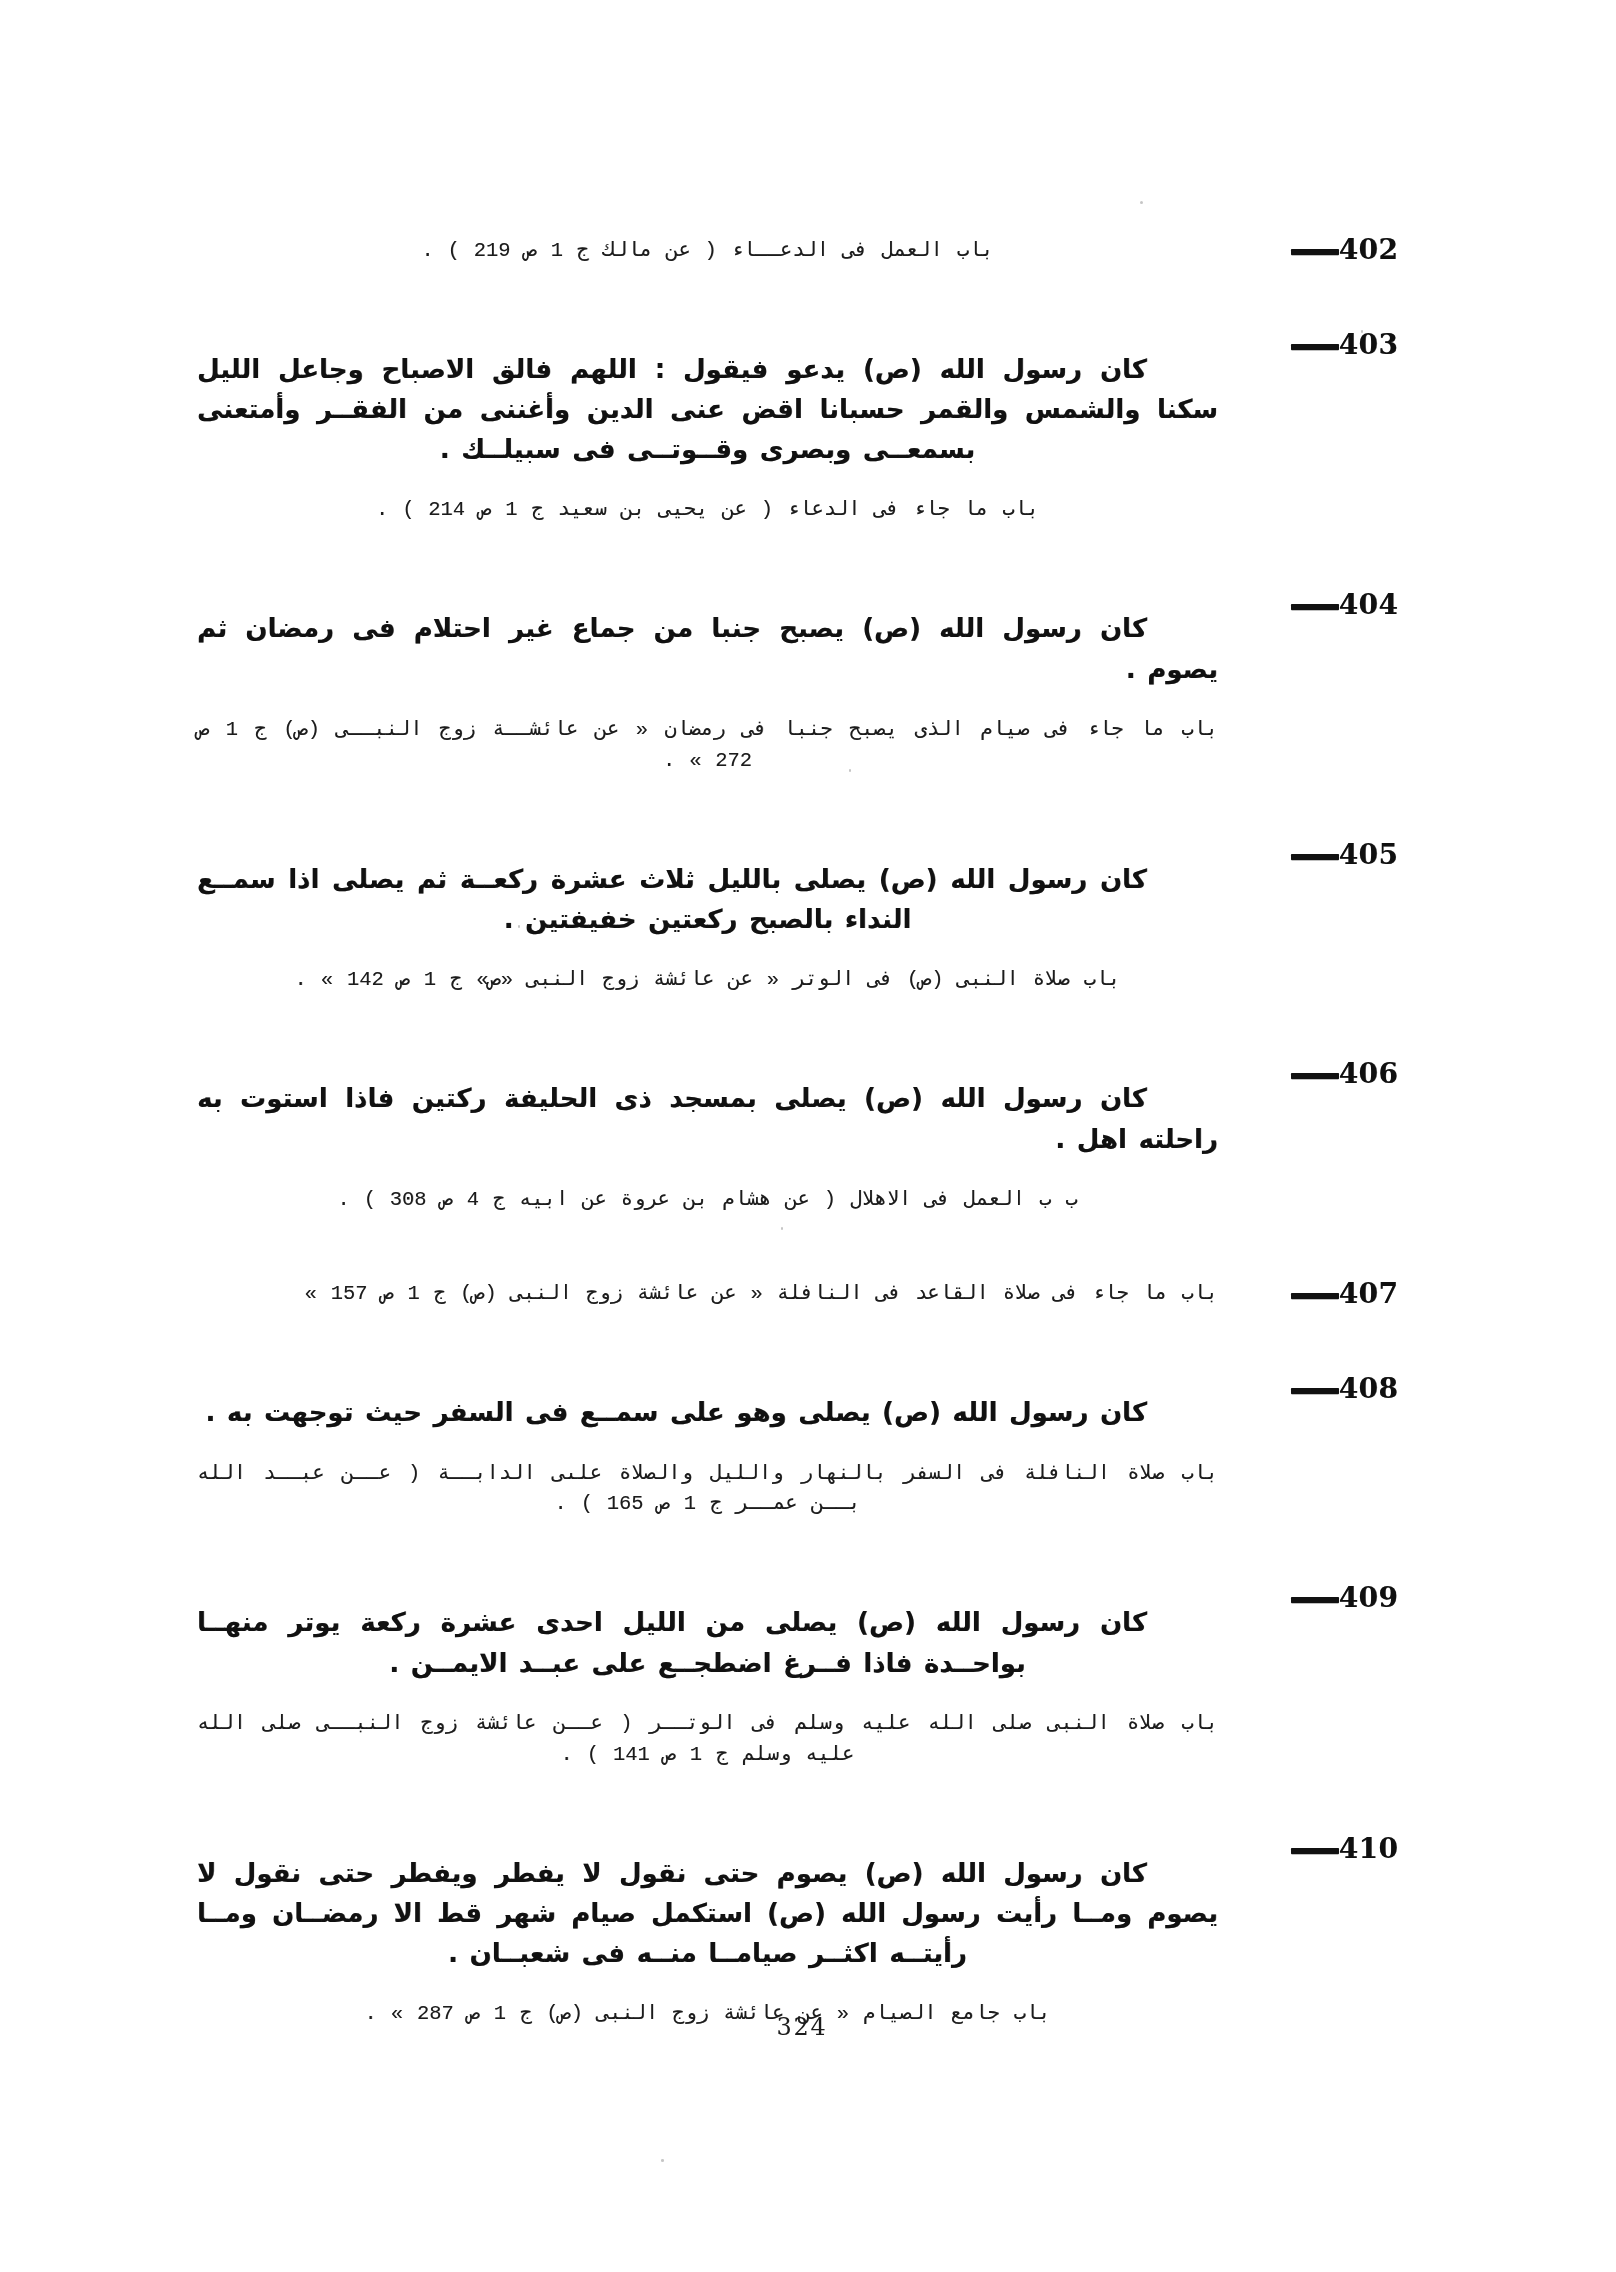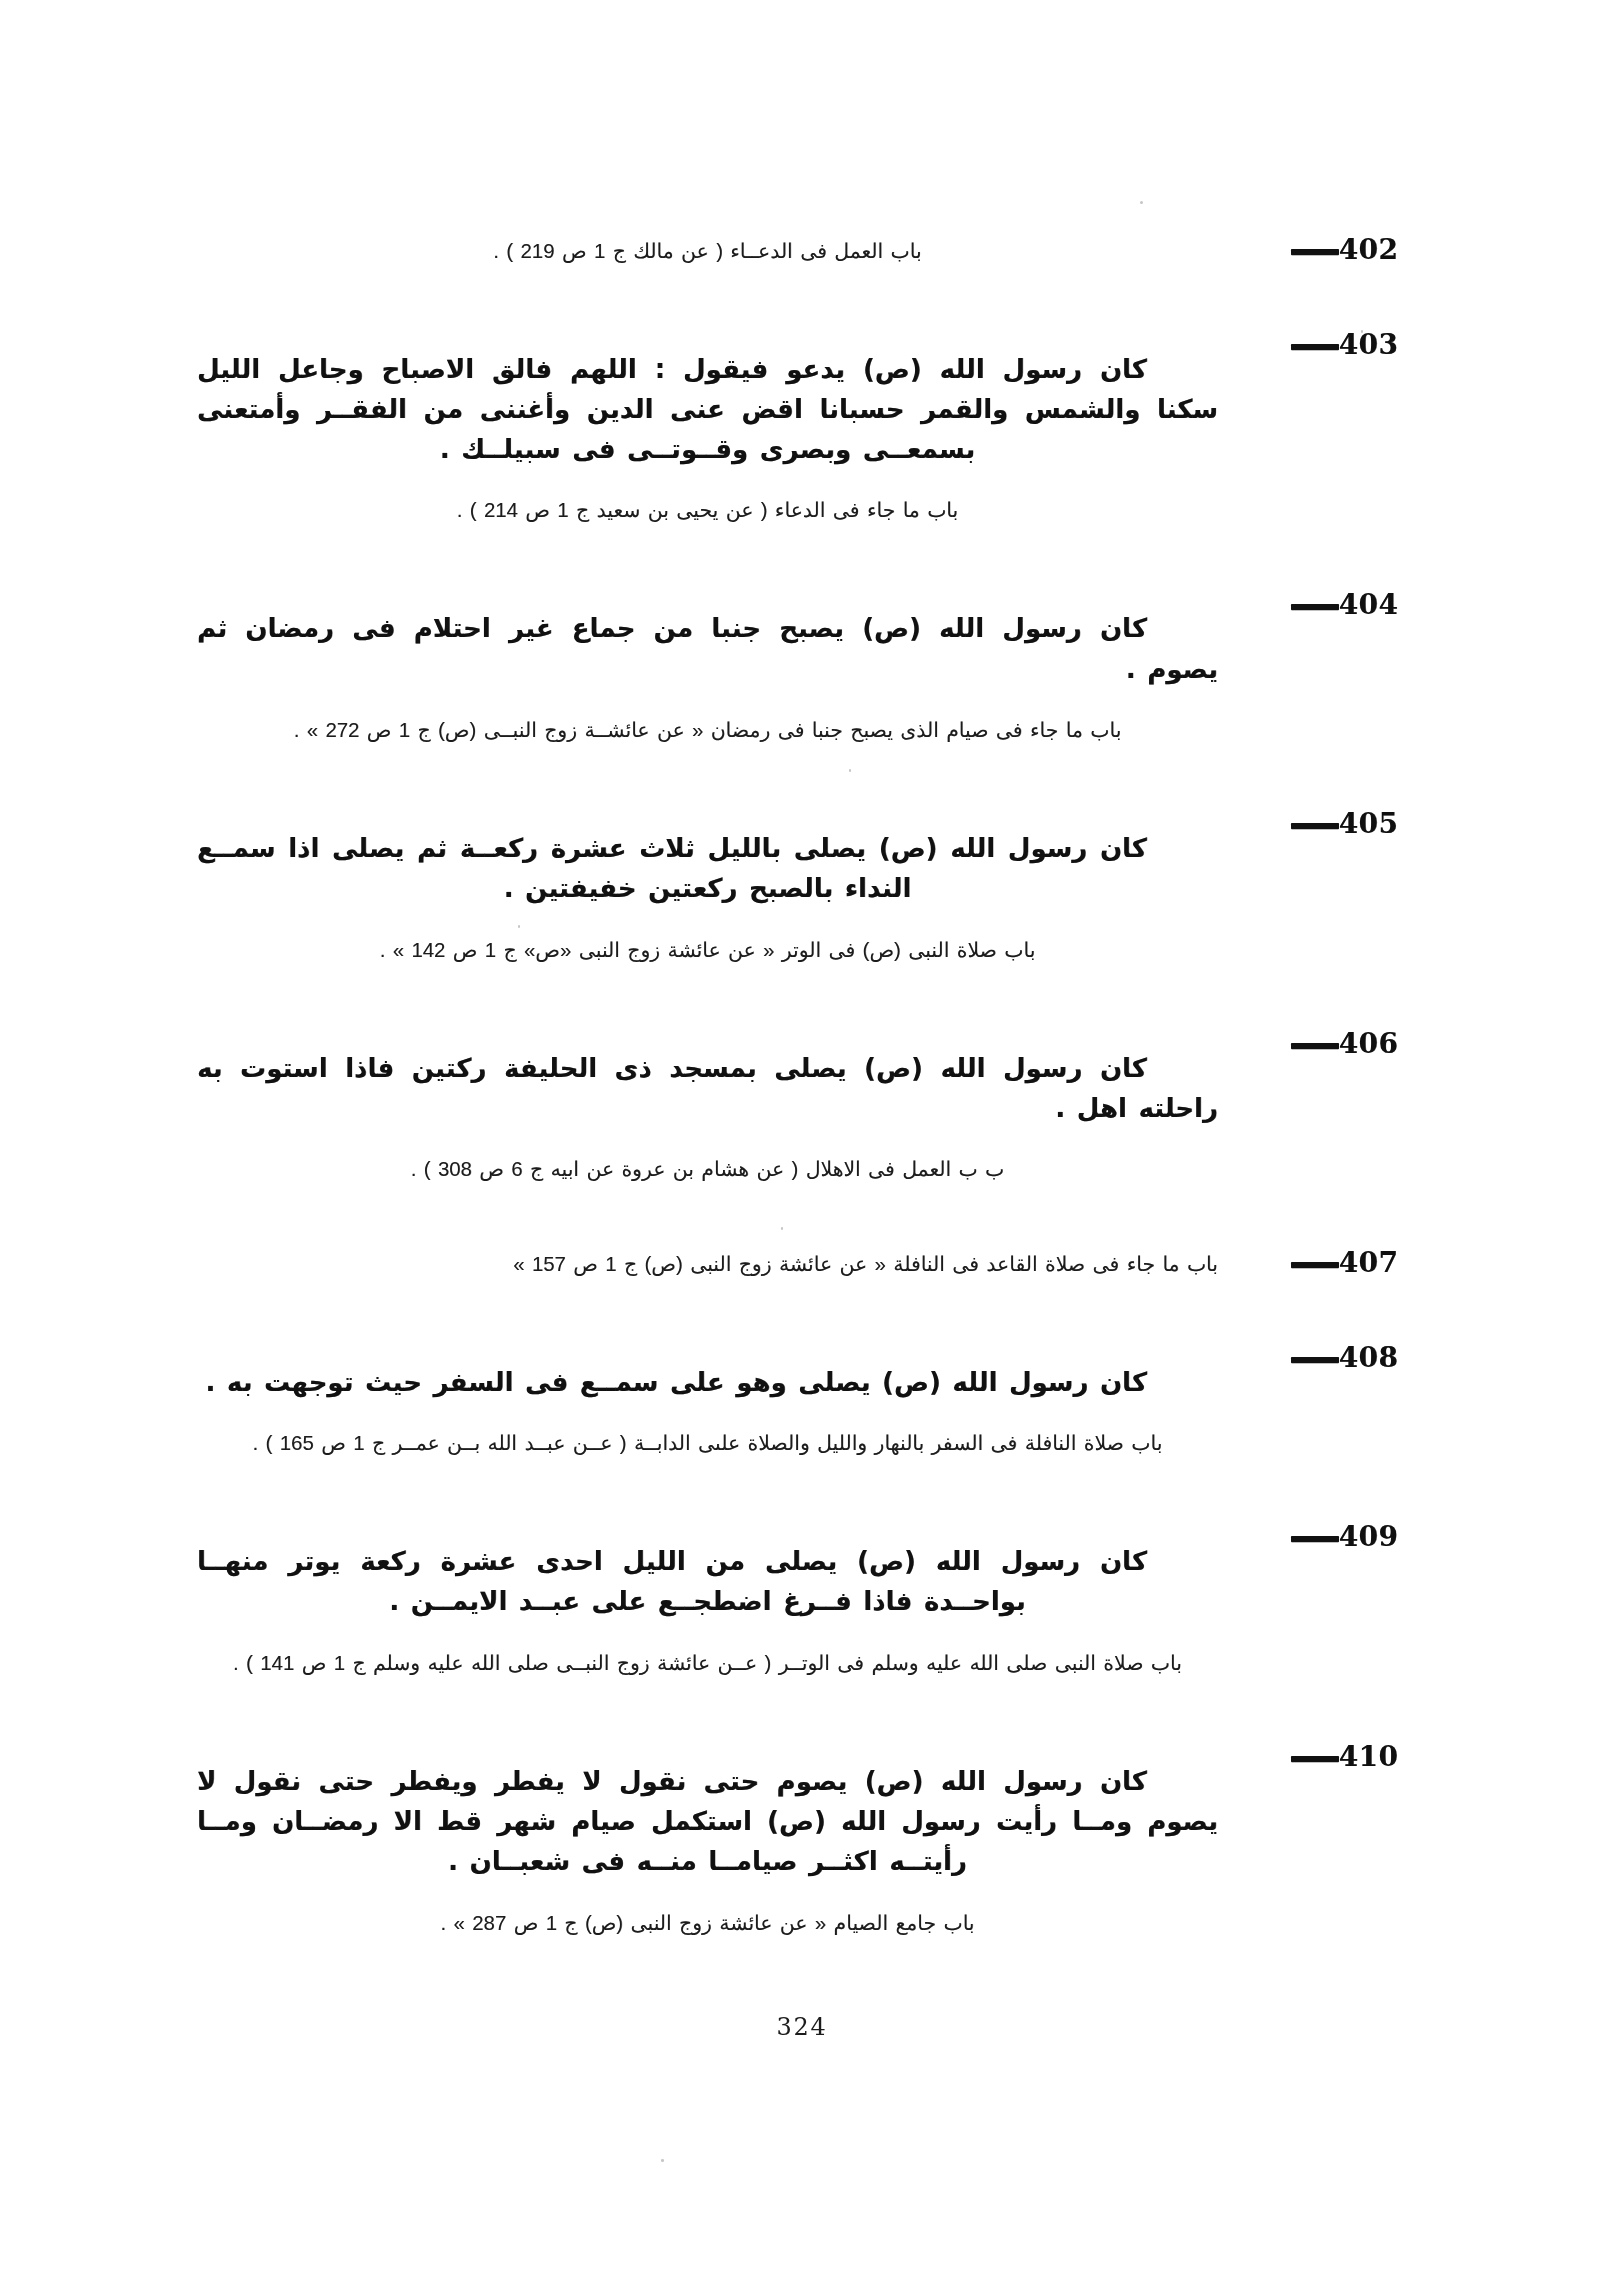--- a/index.html
+++ b/index.html
@@ -88,21 +88,21 @@
     text-shadow: 0.4px 0.3px 0.2px rgba(25,25,25,0.5);
   }
 
   
   .matn > .first-line-indent {
     display: inline-block;
     width: 71px;
   }
 
   .sanad {
-    font-family: Liberation Sans, sans-serif;
+    font-family: Liberation Mono, monospace;
     font-weight: normal;
     font-size: 20.4px;
     line-height: 1.5;
     margin-top: 7.6px;
     text-align: justify;
     text-align-last: center;
     color: #1c1c1c;
     word-spacing: 1.7px;
     text-shadow: 0.3px 0.2px 0.1px rgba(30,30,30,0.4);
   }
@@ -188,21 +188,21 @@
       </div>
     </div>
 
     <div class="entry">
       <div class="num-gutter">
         <span class="entry-number">406</span>
         <span class="entry-dash"></span>
       </div>
       <div class="entry-body">
         <p class="matn align-start"><span class="first-line-indent"></span><span>كان رسول الله (ص) يصلى بمسجد ذى الحليفة ركتين فاذا استوت به راحلته اهل .</span></p>
-        <p class="sanad">ب ب العمل فى الاهلال ( عن هشام بن عروة عن ابيه ج 6 ص 308 ) .</p>
+        <p class="sanad">ب ب العمل فى الاهلال ( عن هشام بن عروة عن ابيه ج 4 ص 308 ) .</p>
       </div>
     </div>
 
     <div class="entry">
       <div class="num-gutter">
         <span class="entry-number">407</span>
         <span class="entry-dash"></span>
       </div>
       <div class="entry-body">
         <p class="sanad align-start">باب ما جاء فى صلاة القاعد فى النافلة « عن عائشة زوج النبى (ص) ج 1 ص 157 »</p>

